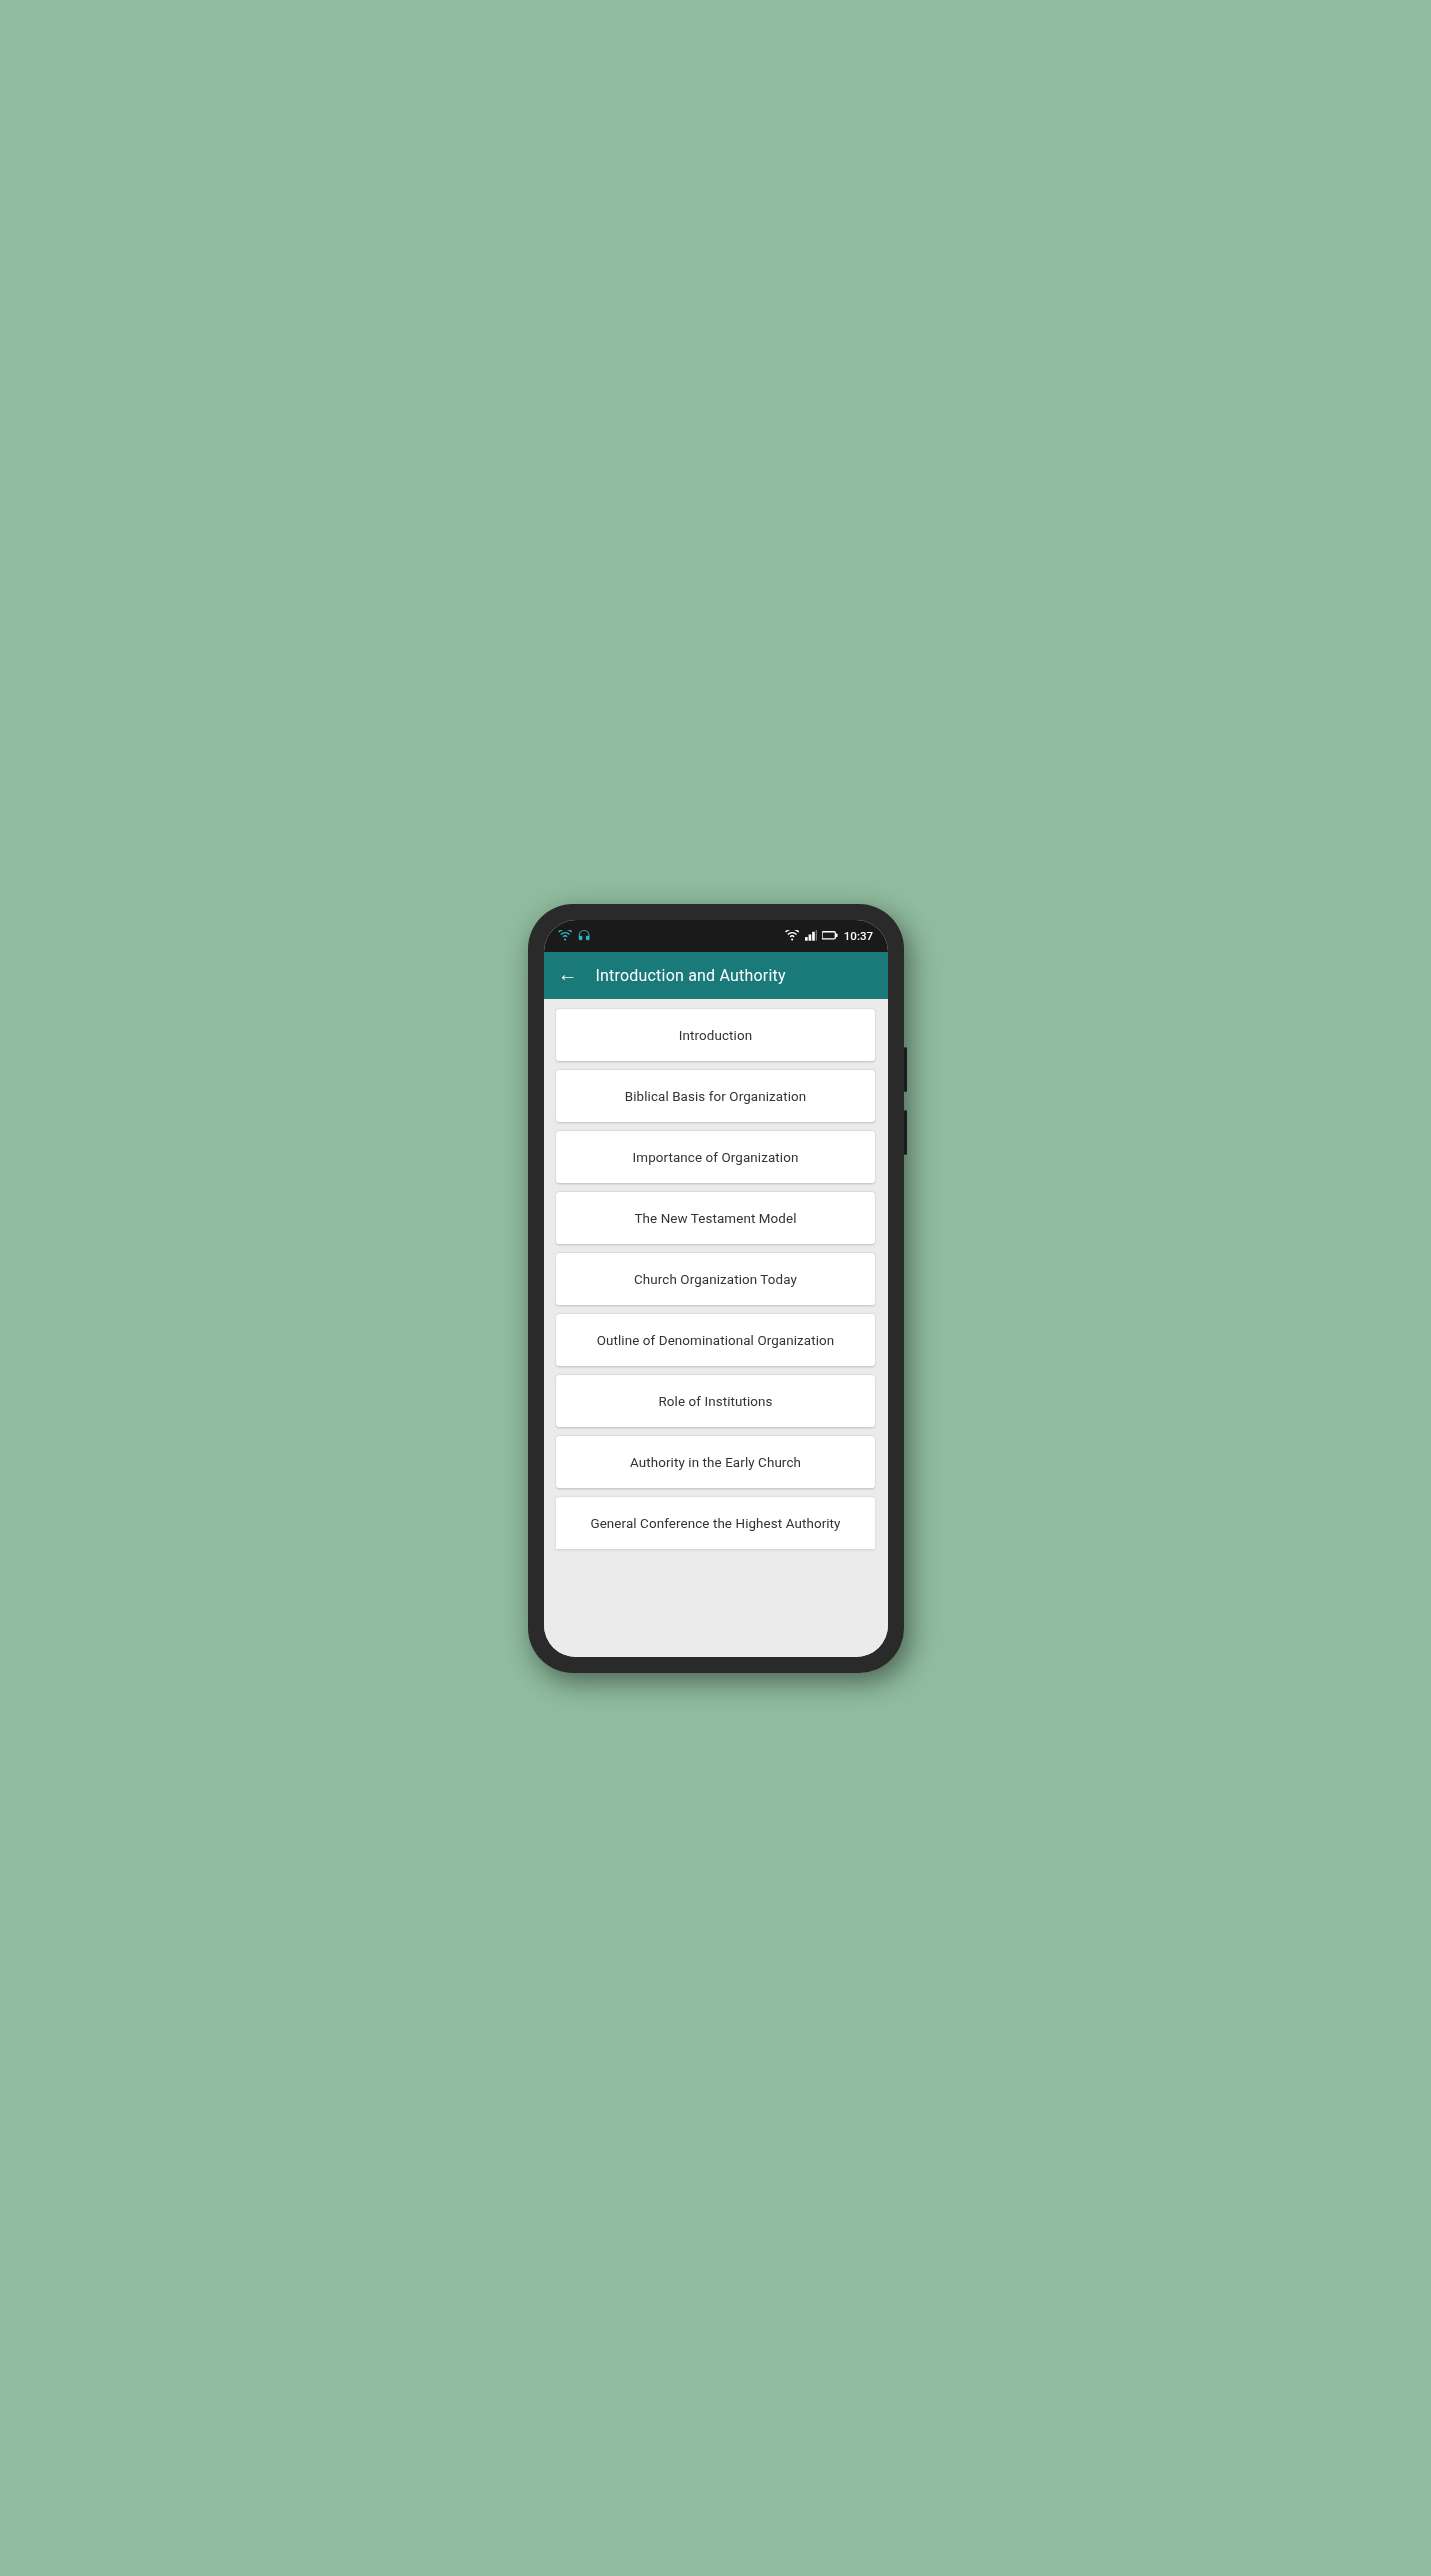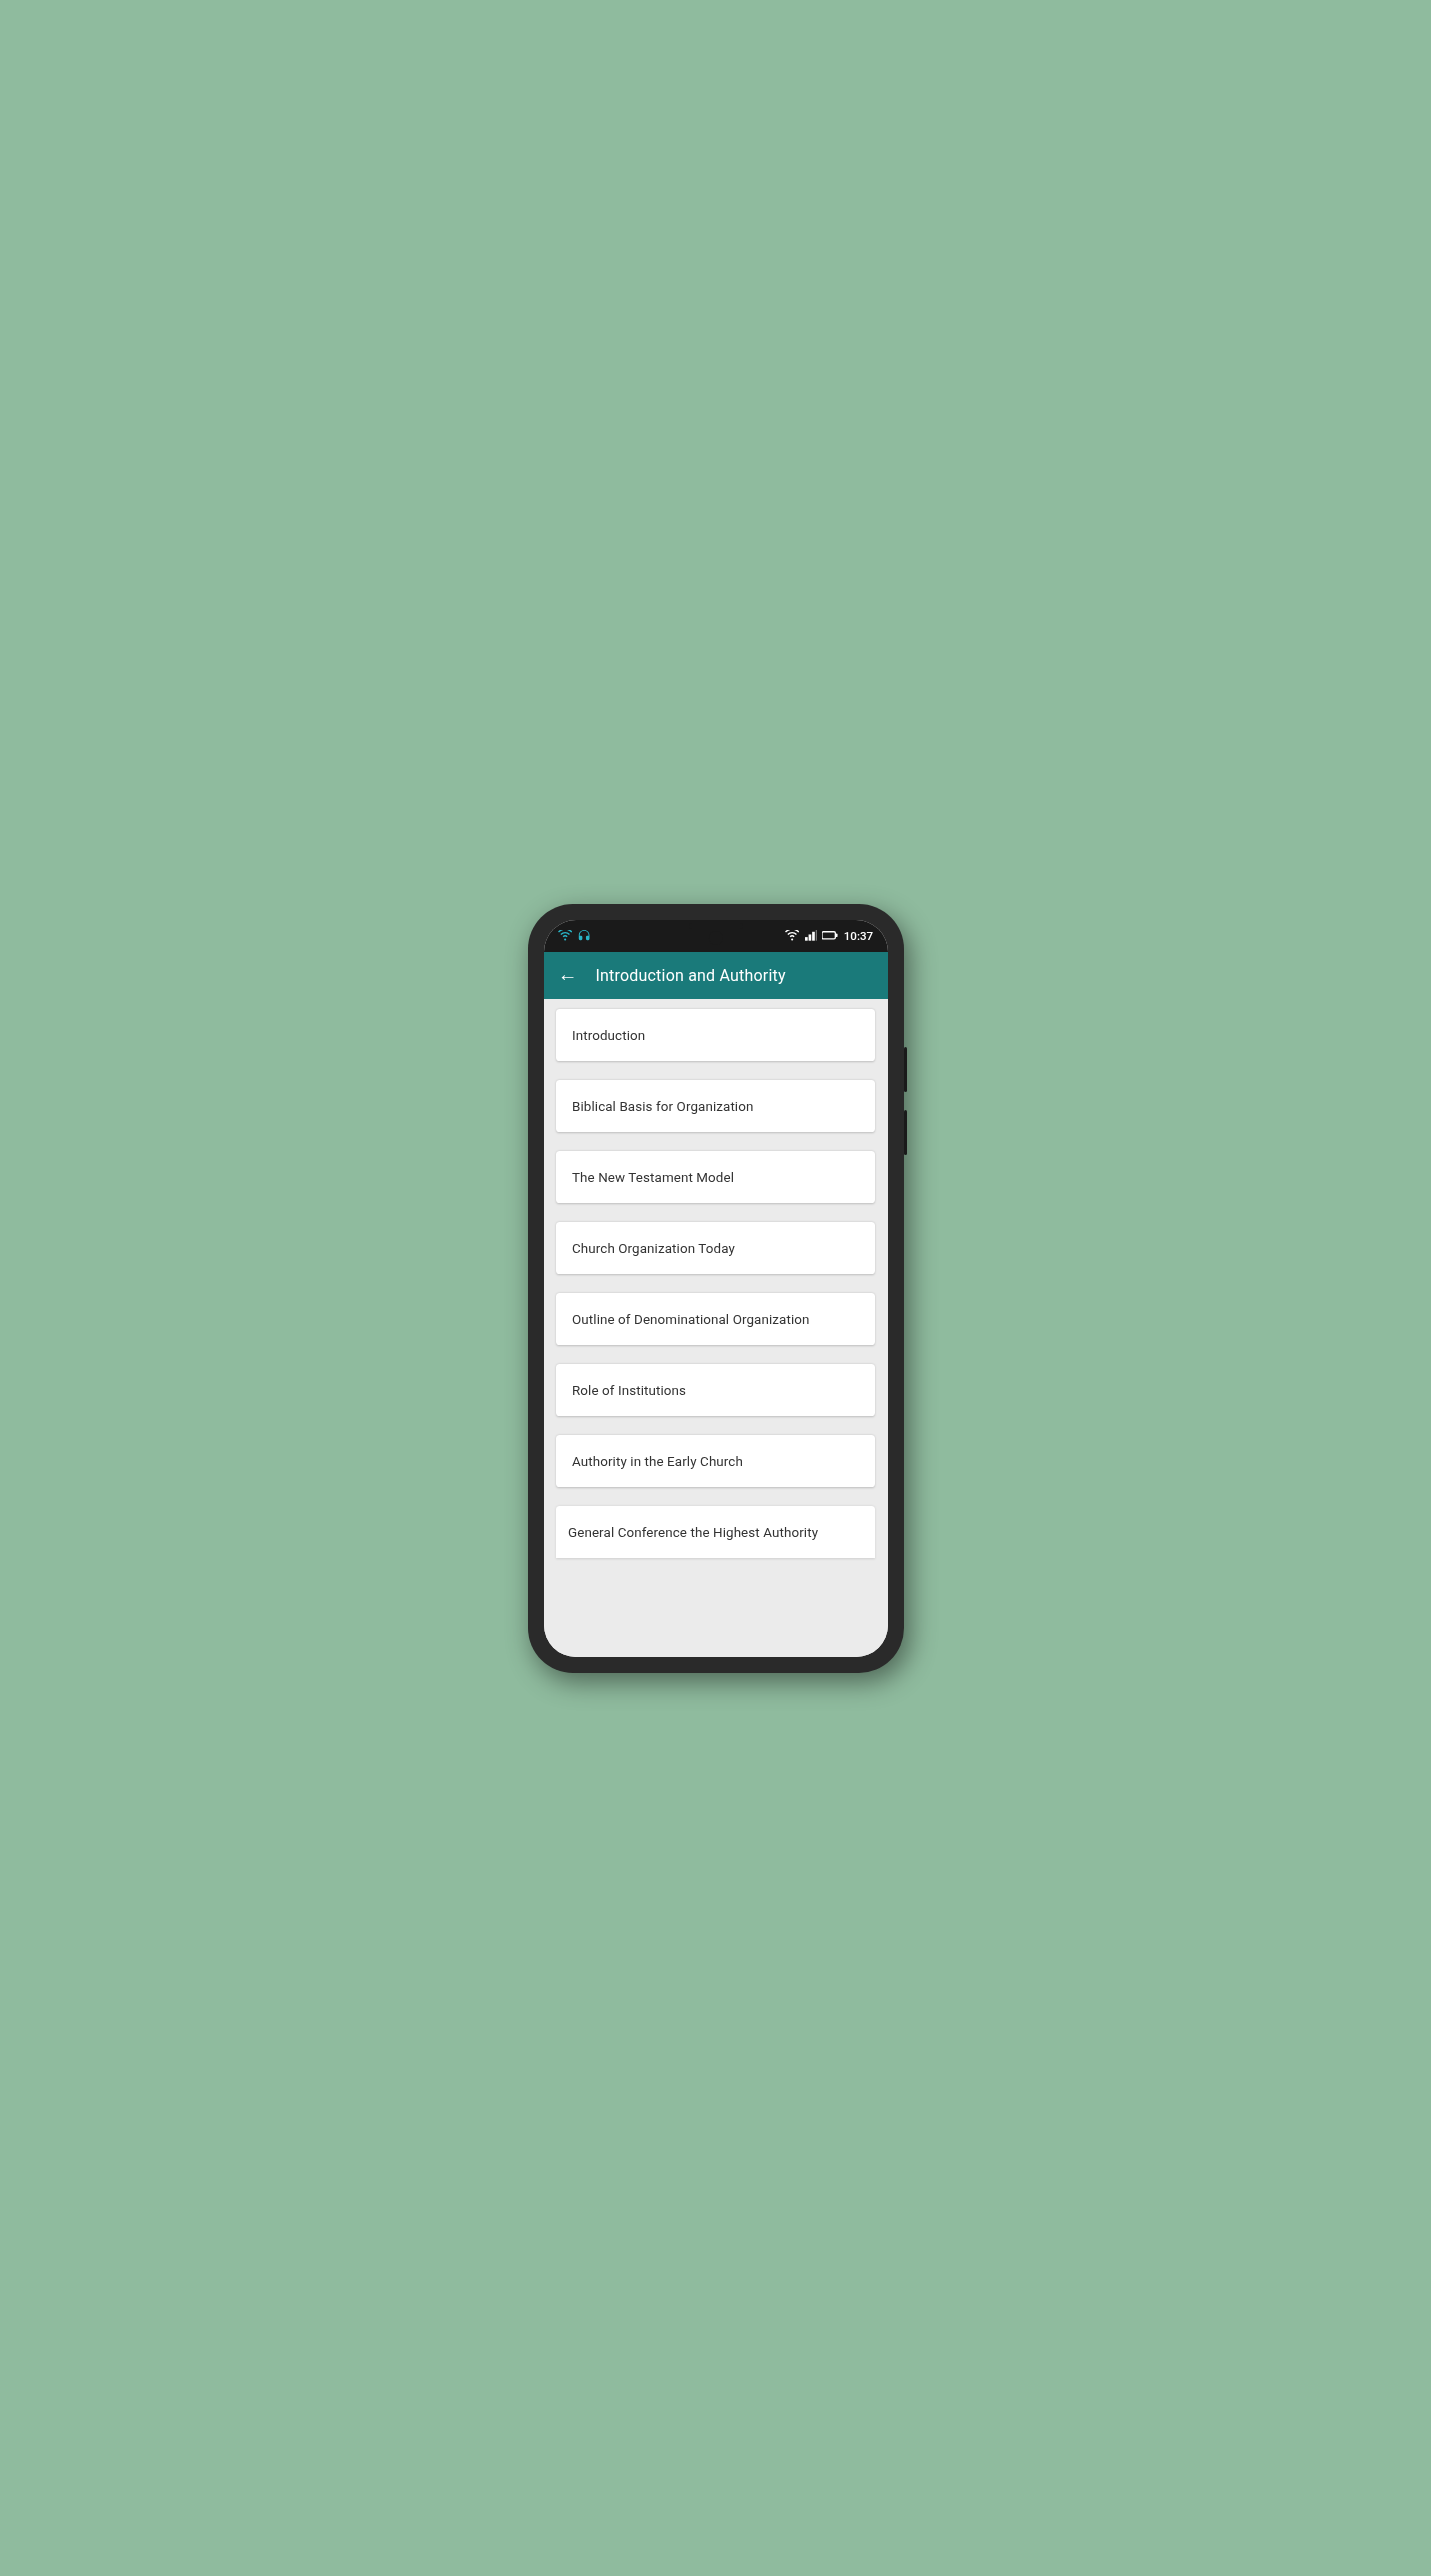--- a/index.html
+++ b/index.html
@@ -132,21 +132,22 @@
     }
 
     
     .content-area {
       flex: 1;
       background: #ebebeb;
       overflow-y: auto;
       padding: 10.7px 12.5px;
       display: flex;
       flex-direction: column;
-      gap: 19px;
+      gap: 9px;
+      text-align: center;
     }
 
     
     .list-card {
       background: white;
       border-radius: 3.6px;
       padding: 18px 16px;
       box-shadow: 0 0.9px 2.7px rgba(0,0,0,0.12), 0 0.9px 1.8px rgba(0,0,0,0.08);
       cursor: pointer;
     }
@@ -230,20 +231,23 @@
     <div class="content-area">
 
       <div class="list-card">
         <span class="list-card-text">Introduction</span>
       </div>
 
       <div class="list-card">
         <span class="list-card-text">Biblical Basis for Organization</span>
       </div>
 
+      <div class="list-card">
+        <span class="list-card-text">Importance of Organization</span>
+      </div>
 
 
       <div class="list-card">
         <span class="list-card-text">The New Testament Model</span>
       </div>
 
       <div class="list-card">
         <span class="list-card-text">Church Organization Today</span>
       </div>
 

